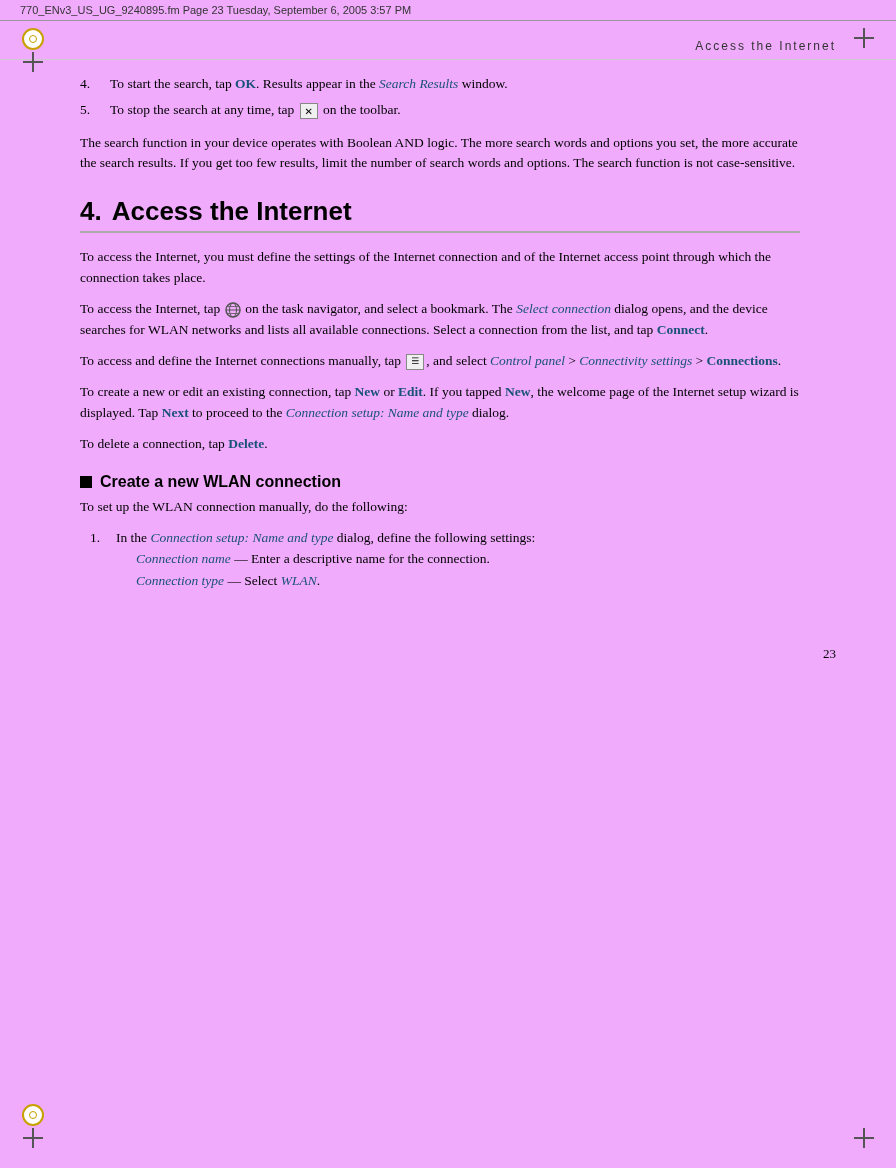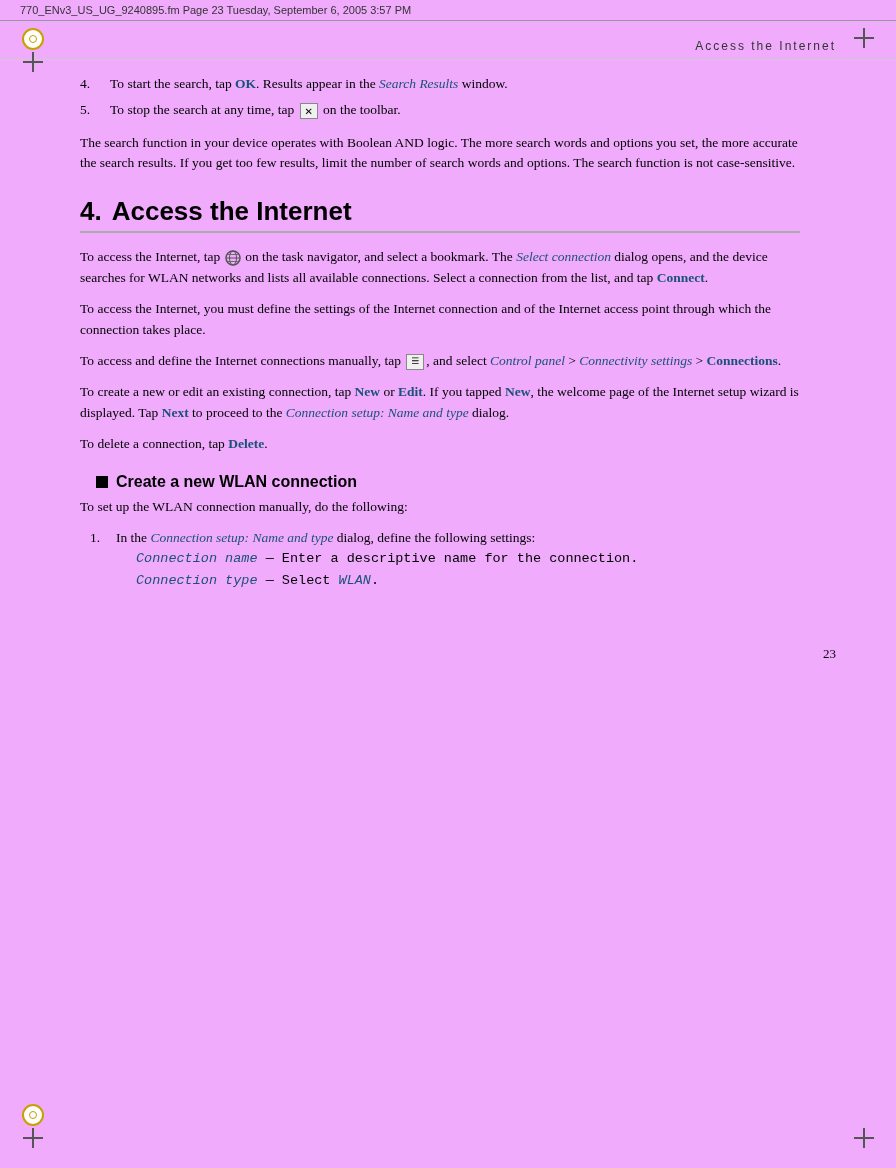--- a/index.html
+++ b/index.html
@@ -131,21 +131,20 @@
     .subsection-heading {
       font-size: 16px;
       font-weight: bold;
       color: #000;
       margin-top: 18px;
       margin-bottom: 6px;
       font-family: Arial, sans-serif;
       display: flex;
       align-items: center;
       gap: 8px;
-      margin-left: 16px;
     }
 
     .subsection-bullet {
       display: inline-block;
       width: 12px;
       height: 12px;
       background: #000;
       flex-shrink: 0;
     }
 
@@ -170,21 +169,20 @@
     .nl-content {
       flex: 1;
     }
 
     
     .sub-item {
       margin-left: 20px;
       font-size: 13.5px;
       line-height: 1.55;
       margin-bottom: 2px;
-      font-family: Liberation Mono, monospace;
     }
 
     .sub-item-label {
       color: #1a5276;
       font-style: italic;
     }
 
     
     .corners {
       position: absolute;
@@ -374,35 +372,35 @@
       </div>
     </div>
 
     <p class="body-para">The search function in your device operates with Boolean AND logic. The more search words and options you set, the more accurate the search results. If you get too few results, limit the number of search words and options. The search function is not case-sensitive.</p>
 
     <div class="section-heading">
       <span class="section-heading-number">4.</span>
       <span class="section-heading-title">Access the Internet</span>
     </div>
     <hr class="section-divider">
+
+    <p class="body-para">
+      To access the Internet, you must define the settings of the Internet connection and of the Internet access point through which the connection takes place.
+    </p>
 
     <p class="body-para">
       To access the Internet, tap
       <svg class="globe-icon-svg" width="16" height="16" viewBox="0 0 16 16" xmlns="http://www.w3.org/2000/svg">
         <circle cx="8" cy="8" r="7" stroke="#555" stroke-width="1.5" fill="none"></circle>
         <ellipse cx="8" cy="8" rx="3.5" ry="7" stroke="#555" stroke-width="1" fill="none"></ellipse>
         <line x1="1.5" y1="8" x2="14.5" y2="8" stroke="#555" stroke-width="1"></line>
         <line x1="2.5" y1="4.5" x2="13.5" y2="4.5" stroke="#555" stroke-width="0.8"></line>
         <line x1="2.5" y1="11.5" x2="13.5" y2="11.5" stroke="#555" stroke-width="0.8"></line>
       </svg>
       on the task navigator, and select a bookmark. The <span class="link-text">Select connection</span> dialog opens, and the device searches for WLAN networks and lists all available connections. Select a connection from the list, and tap <span class="bold-link">Connect</span>.
-    </p>
-
-    <p class="body-para">
-      To access the Internet, you must define the settings of the Internet connection and of the Internet access point through which the connection takes place.
     </p>
 
     <p class="body-para">
       To access and define the Internet connections manually, tap
       <span class="toolbar-icon" style="font-size:9px;">☰</span>,
       and select <span class="link-text">Control panel</span> &gt; <span class="link-text">Connectivity settings</span> &gt; <span class="bold-link">Connections</span>.
     </p>
 
     <p class="body-para">
       To create a new or edit an existing connection, tap <span class="bold-link">New</span> or <span class="bold-link">Edit</span>. If you tapped <span class="bold-link">New</span>, the welcome page of the Internet setup wizard is displayed. Tap <span class="bold-link">Next</span> to proceed to the <span class="link-text">Connection setup: Name and type</span> dialog.

